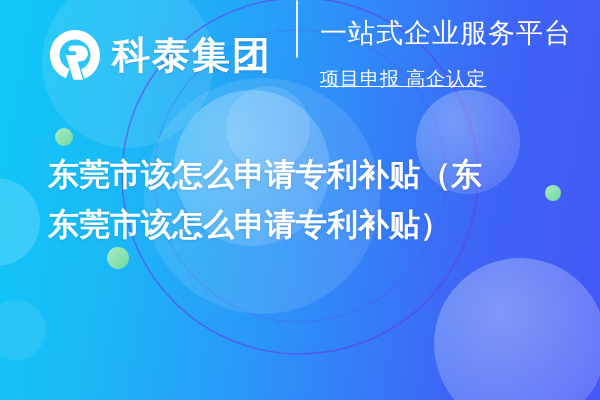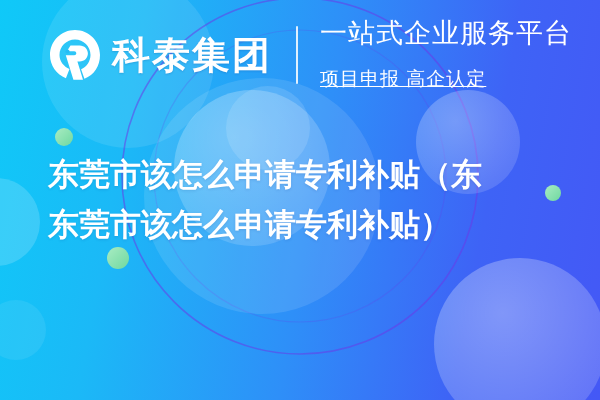--- a/index.html
+++ b/index.html
@@ -28,21 +28,20 @@
   }
   .deco svg { display: block; width: 600px; height: 400px; }
 
   
   .header {
     position: absolute;
     top: 0; left: 0;
     width: 600px;
     height: 110px;
     display: flex;
-    align-items: center;
     padding-left: 48px;
     box-sizing: border-box;
     z-index: 3;
   }
 
   .logo-block {
     display: flex;
     align-items: center;
     gap: 10px;
   }

